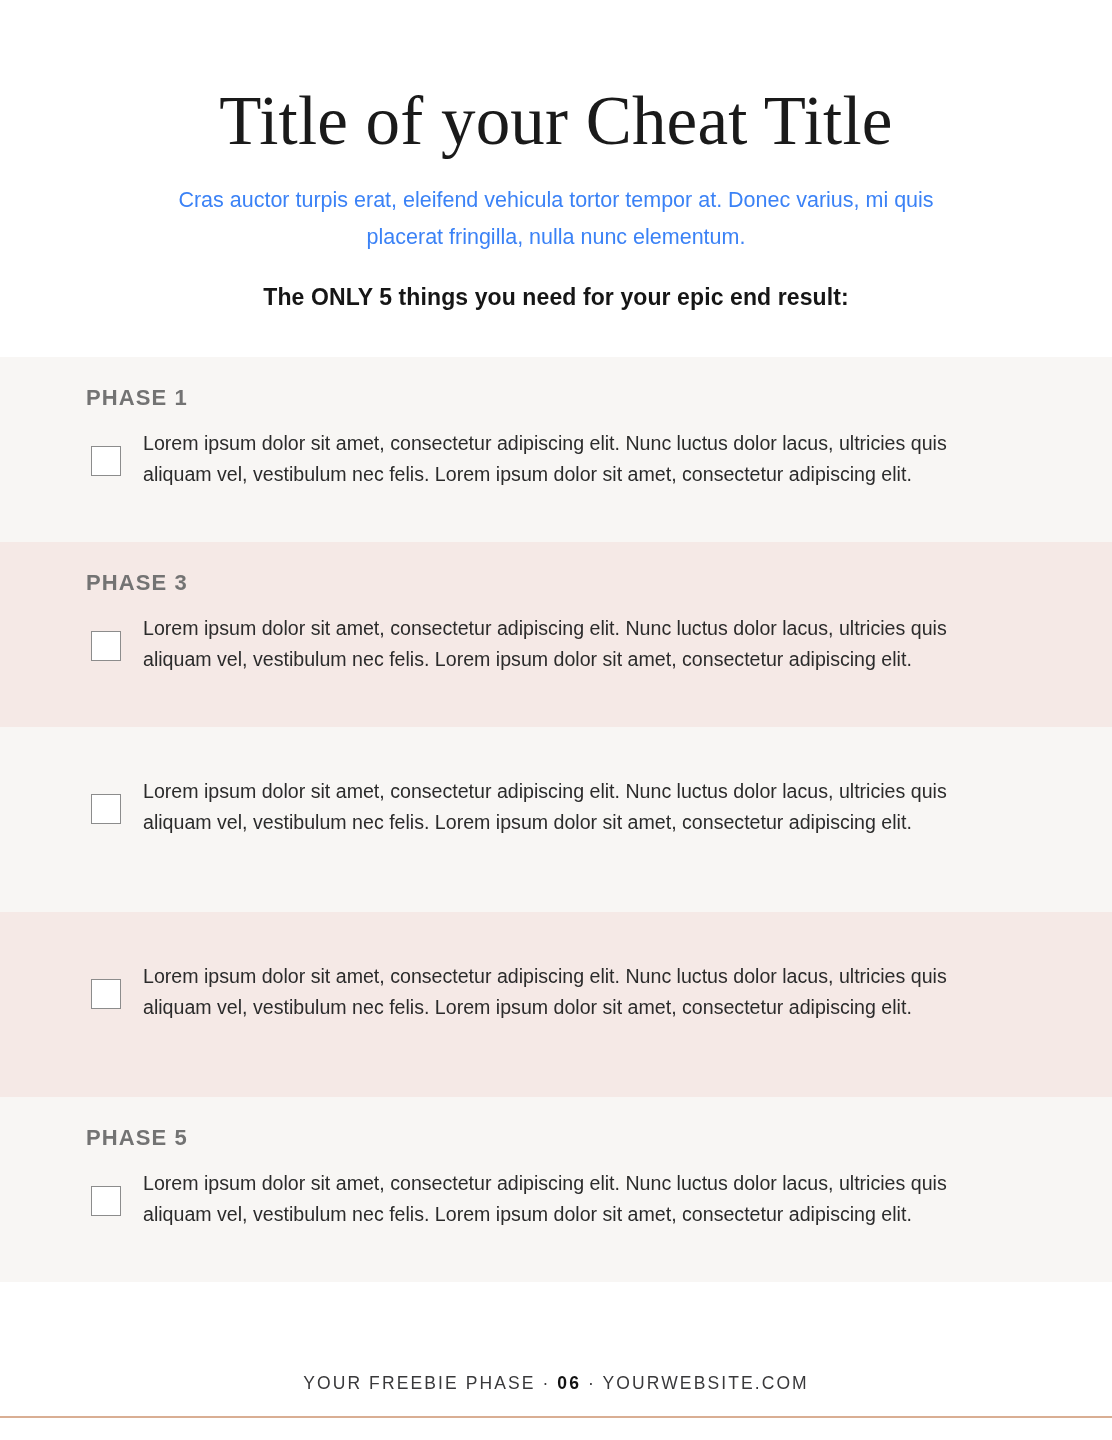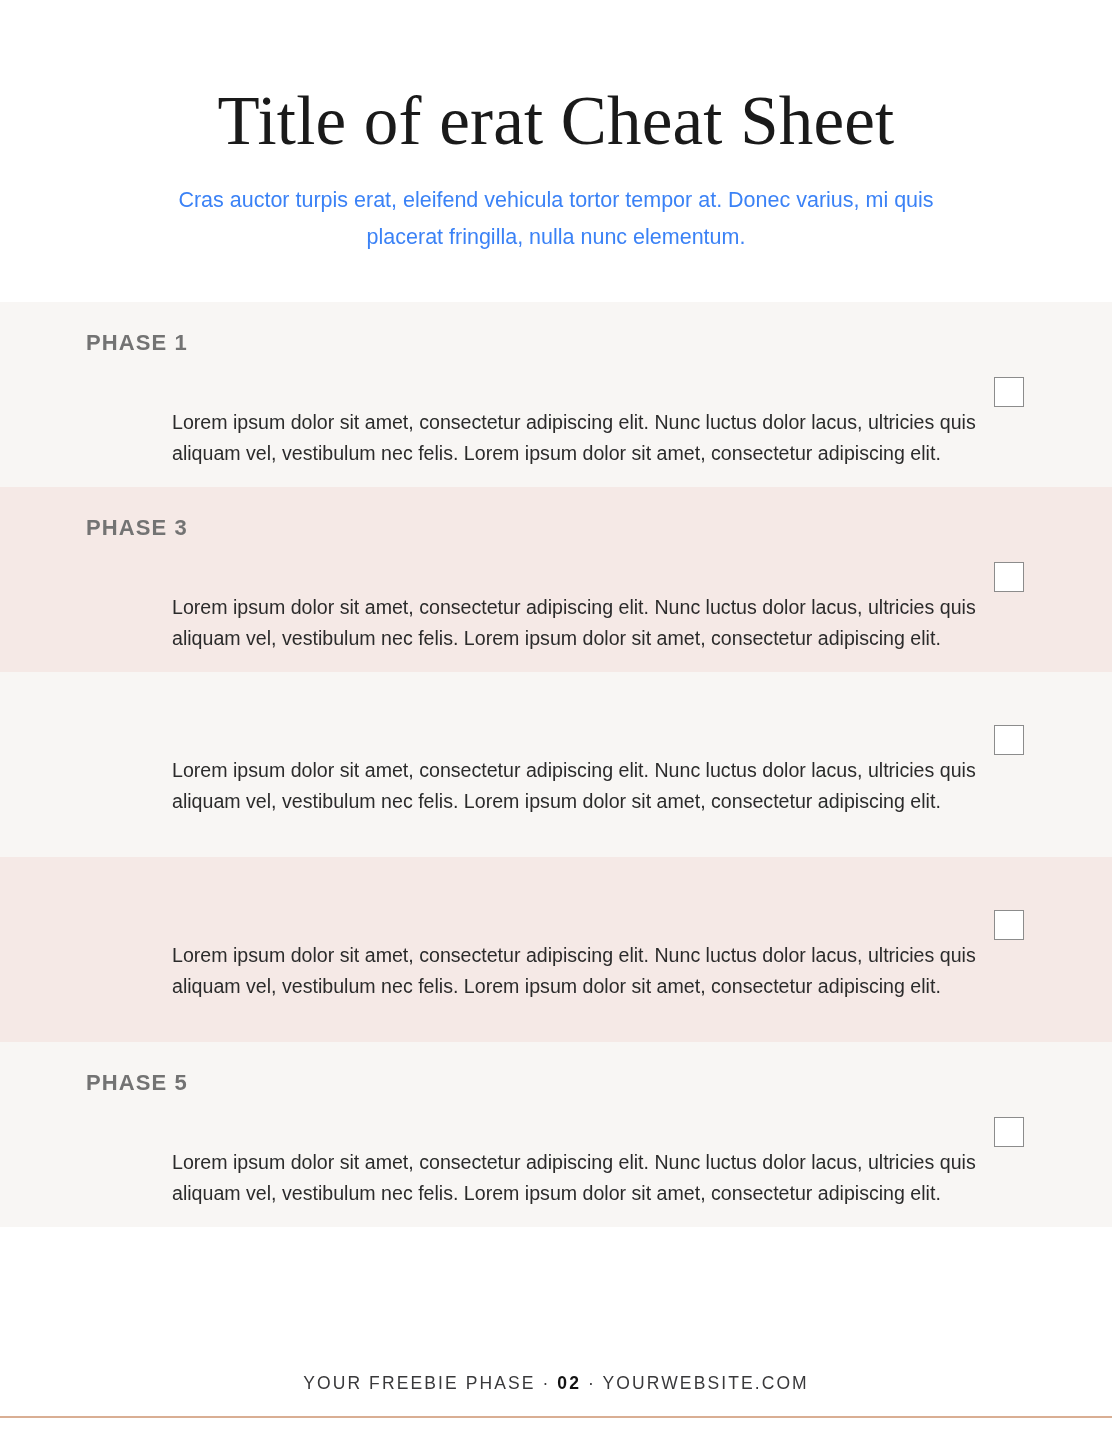--- a/index.html
+++ b/index.html
@@ -77,24 +77,23 @@
   .phase-label {
     font-size: 22px;
     font-weight: 700;
     letter-spacing: 1.1px;
     color: #737373;
     line-height: 1;
   }
 
   .phase-row {
     display: flex;
-    align-items: flex-end;
+    align-items: center;
     margin-top: 19px;
     padding-left: 5px;
-    flex-direction: column;
   }
 
   .checkbox {
     flex: 0 0 auto;
     width: 30px;
     height: 30px;
     background: #ffffff;
     border: 1.6px solid #8c8c8c;
     margin-top: 4px;
   }
@@ -135,22 +134,23 @@
   }
 
   .rule-pad { height: 22px; }
 </style>
 </head>
 <body>
 
 <div class="page">
 
   <div class="header">
-    <h1 class="page-title">Title of erat Cheat Sheet</h1>
+    <h1 class="page-title">Title of your Cheat Title</h1>
     <p class="intro">Cras auctor turpis erat, eleifend vehicula tortor tempor at. Donec varius, mi quis placerat fringilla, nulla nunc elementum.</p>
+    <p class="kicker">The ONLY 5 things you need for your epic end result:</p>
   </div>
 
   <div class="phases">
 
     <section class="phase-band odd">
       <div class="phase-label">PHASE 1</div>
       <div class="phase-row">
         <div class="checkbox"></div>
         <div class="phase-text">Lorem ipsum dolor sit amet, consectetur adipiscing elit. Nunc luctus dolor lacus, ultricies quis aliquam vel, vestibulum nec felis. Lorem ipsum dolor sit amet, consectetur adipiscing elit.</div>
       </div>
@@ -187,21 +187,21 @@
     </section>
 
   </div>
 
   <div class="footer-spacer"></div>
 
   <div class="footer">
     <div class="footer-text">
       <span>YOUR FREEBIE PHASE</span>
       <span>·</span>
-      <span class="pg">02</span>
+      <span class="pg">06</span>
       <span>·</span>
       <span>YOURWEBSITE.COM</span>
     </div>
   </div>
 
   <div class="footer-rule"></div>
   <div class="rule-pad"></div>
 
 </div>
 

